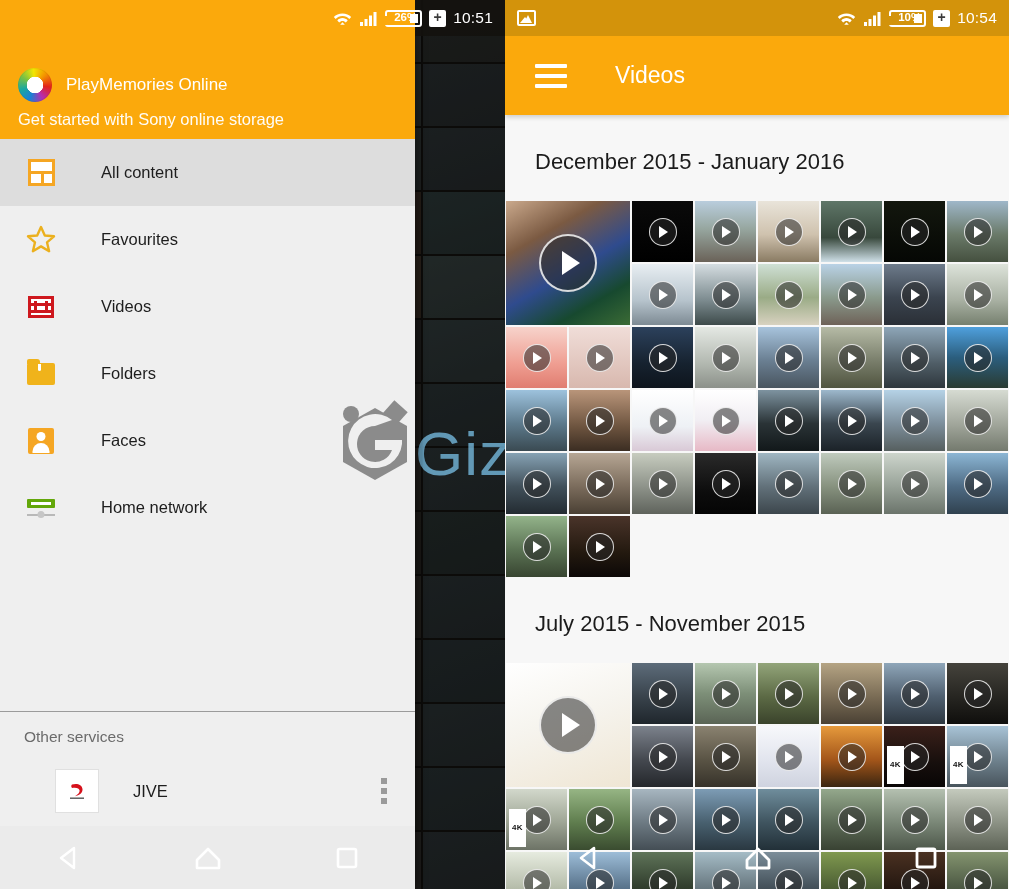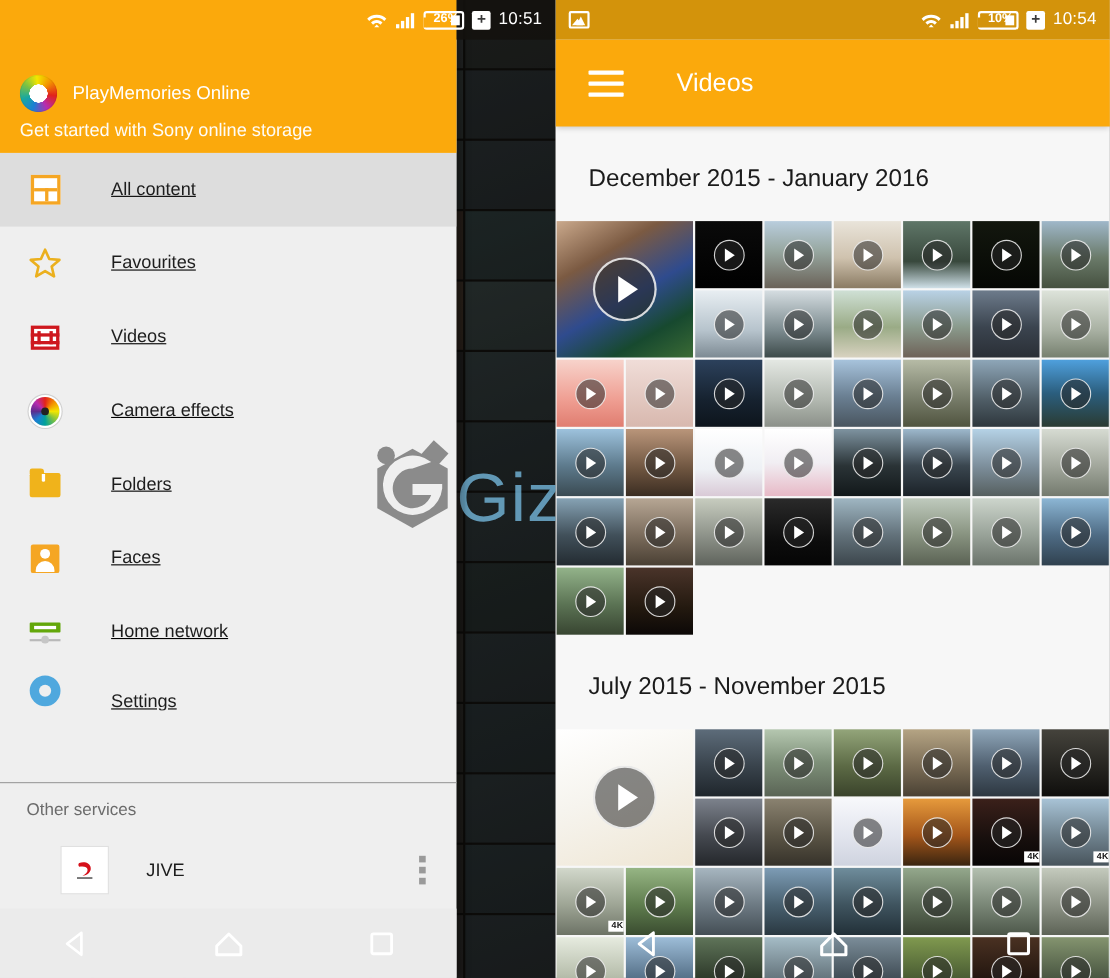--- a/index.html
+++ b/index.html
@@ -99,21 +99,21 @@
       radial-gradient(circle at 50% 50%, #fff 0 34%, transparent 35%),
       conic-gradient(from 200deg, #1b7fd4, #19a8a0, #7ac143, #f3e600, #f39200, #e2231a, #b72cb0, #1b7fd4);
     box-shadow: inset 0 0 0 1px rgba(0,0,0,.05);
     flex: none;
   }
   .dh-title { font-size: 17px; color: #fff; }
   .dh-sub { font-size: 16.5px; color: #fff; opacity: .97; }
 
   .drawer-list { flex: 1; overflow: hidden; position: relative; }
   .nav-item {
-    height: 67px; display: flex; align-items: center; padding-left: 24px; text-decoration: underline;
+    height: 67px; display: flex; align-items: center; padding-left: 24px;
   }
   .nav-item.selected { background: #DDDDDD; }
   .nav-ico {
     width: 34px; height: 34px; flex: none; position: relative;
     display: flex; align-items: center; justify-content: center;
   }
   .nav-label {
     margin-left: 43px; font-size: 16.5px; color: #1d1d1d;
   }
   .nav-item.cut { height: 38px; overflow: hidden; align-items: flex-start; }
@@ -306,21 +306,21 @@
     content:""; display:block; margin-left:2px;
     border-left: 9px solid #fff;
     border-top: 6px solid transparent;
     border-bottom: 6px solid transparent;
   }
   .tile.big .play { width: 58px; height: 58px; border-width: 2px; }
   .tile.big .play::after { border-left-width: 18px; border-top-width: 12px; border-bottom-width: 12px; margin-left:5px; }
   .badge4k {
     position: absolute; left: 3px; bottom: 3px;
     background: #fff; color: #111; font-size: 8px; font-weight: bold;
-    padding: 1px 3px; letter-spacing: .3px; line-height: 1; margin-left: 44px;
+    padding: 15px 3px; letter-spacing: .3px; line-height: 1;
   }
 
   .navbar-overlay {
     position: absolute; left: 0; bottom: 0; width: 100%; height: 63px;
     display: flex; align-items: center; justify-content: space-around;
     z-index: 25;
   }
   svg { display: block; }
 </style>
 </head>
@@ -484,49 +484,37 @@
           <div class="nav-item">
             <span class="nav-ico">
               <span class="ic-film">
                 <i></i>
               </span>
             </span>
             <span class="nav-label">Videos</span>
           </div>
           <div class="nav-item">
             <span class="nav-ico">
-              <span class="ic-wheel"></span>
-            </span>
-            <span class="nav-label">Camera effects</span>
-          </div>
-          <div class="nav-item">
-            <span class="nav-ico">
               <span class="ic-folder"></span>
             </span>
             <span class="nav-label">Folders</span>
           </div>
           <div class="nav-item">
             <span class="nav-ico">
               <span class="ic-face"></span>
             </span>
             <span class="nav-label">Faces</span>
           </div>
           <div class="nav-item">
             <span class="nav-ico">
               <span class="ic-homenet">
                 <i></i>
               </span>
             </span>
             <span class="nav-label">Home network</span>
-          </div>
-          <div class="nav-item cut">
-            <span class="nav-ico">
-              <span class="ic-gear"></span>
-            </span>
-            <span class="nav-label">Settings</span>
           </div>
         </div>
 
       <div class="drawer-divider"></div>
       <div class="other-label">Other services</div>
 
       <div class="service-item">
         <span class="jive-ico">
           <svg class="jive-swoosh" viewBox="0 0 22 22" width="22" height="22">
             <path d="M6 4.5c5-1.5 10 0 10.5 4.5 0.4 3.6-3 6.6-7.5 7.2 3-1.6 4.8-3.6 4.6-5.6-0.2-2.3-3.2-3.4-7.6-2.6 -1-1.2-1-2.6 0-3.5z" fill="#d6111b"></path>

